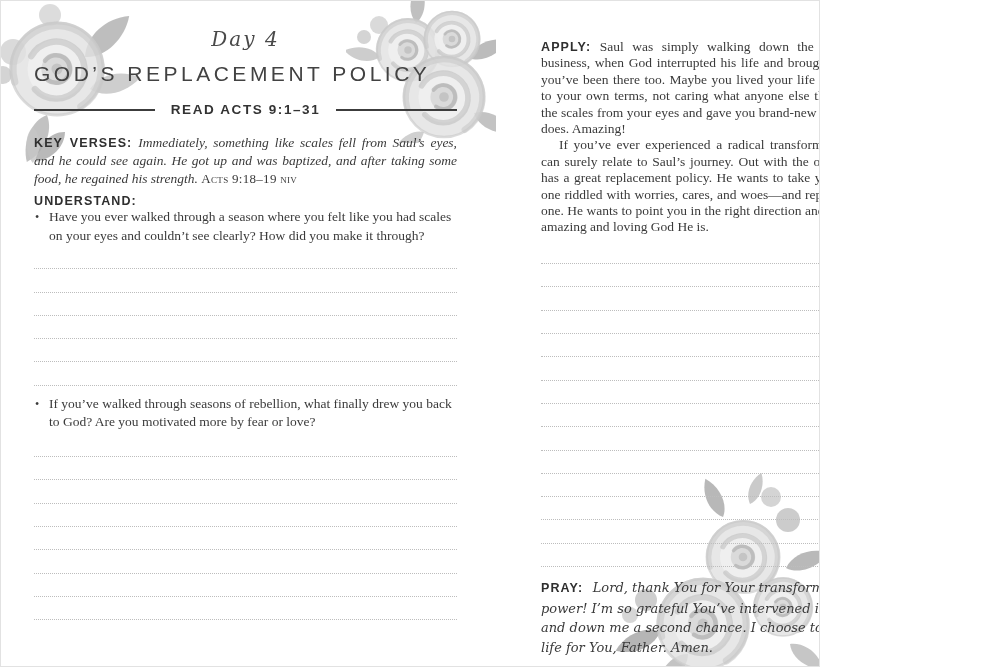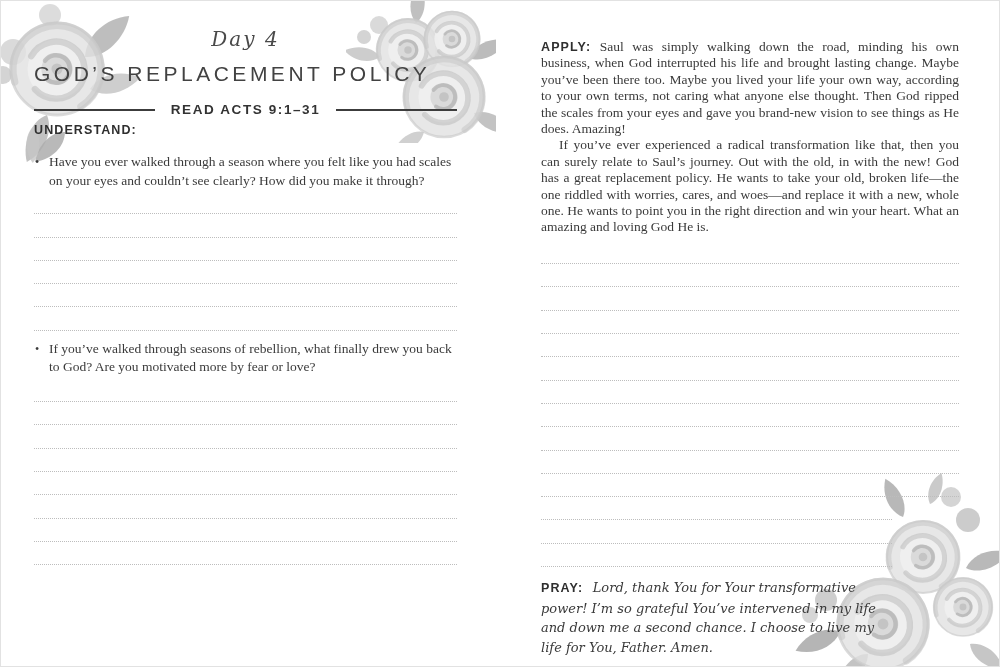--- a/index.html
+++ b/index.html
@@ -1,21 +1,21 @@
 <!DOCTYPE html>
 <html><head>
 <meta charset="utf-8">
 <style>
   * { margin: 0; padding: 0; box-sizing: border-box; }
   html, body { background: #fff; }
   body { font-family: "Liberation Serif", serif; color: #3a3a3a; }
 
   .spread {
     position: relative;
-    width: 1000px;
+    width: 820px;
     height: 667px;
     background: #ffffff;
     border: 1px solid #e2e2e2;
     overflow: hidden;
   }
 
   
   .page { position: absolute; top: 0; height: 100%; z-index: 1; }
   .page-left  { left: 33px;  width: 423px; }
   .page-right { left: 540px; width: 418px; }
@@ -69,21 +69,21 @@
     color: #2f2f2f;
   }
   .body-text { font-size: 13.5px; line-height: 16.4px; text-align: justify; }
 
   .key-verses { margin-top: 17px; font-size: 13.5px; line-height: 18px; text-align: justify; }
   .key-verses .verse-text { font-style: italic; }
   .key-verses .verse-ref  { font-variant: small-caps; font-size: 13px; letter-spacing: .3px; }
 
   .understand-label { display: block; margin-top: 6px; }
 
-  .question-list { list-style: none; margin-top: 16px; }
+  .question-list { list-style: none; margin-top: 0; }
   .question-list li {
     position: relative;
     padding-left: 15px;
     font-size: 13.5px;
     line-height: 18.5px;
   }
   .question-list li::before {
     content: "\2022";
     position: absolute;
     left: 1px;
@@ -187,20 +187,25 @@
     <div class="day-label">Day 4</div>
 
     <h1 class="page-title">GOD’S REPLACEMENT POLICY</h1>
 
     <div class="read-row">
       <span class="rule"></span>
       <span class="read-label">READ ACTS 9:1–31</span>
       <span class="rule"></span>
     </div>
 
+    <p class="key-verses">
+      <span class="section-label">KEY VERSES:</span>
+      <span class="verse-text">Immediately, something like scales fell from Saul’s eyes, and he could see again. He got up and was baptized, and after taking some food, he regained his strength.</span>
+      <span class="verse-ref">Acts 9:18–19 niv</span>
+    </p>
 
     <span class="section-label understand-label">UNDERSTAND:</span>
 
     <ul class="question-list">
       <li>Have you ever walked through a season where you felt like you had scales on your eyes and couldn’t see clearly? How did you make it through?</li>
     </ul>
     <div class="lines lines-q1">
         <div class="wline"></div>
         <div class="wline"></div>
         <div class="wline"></div>

